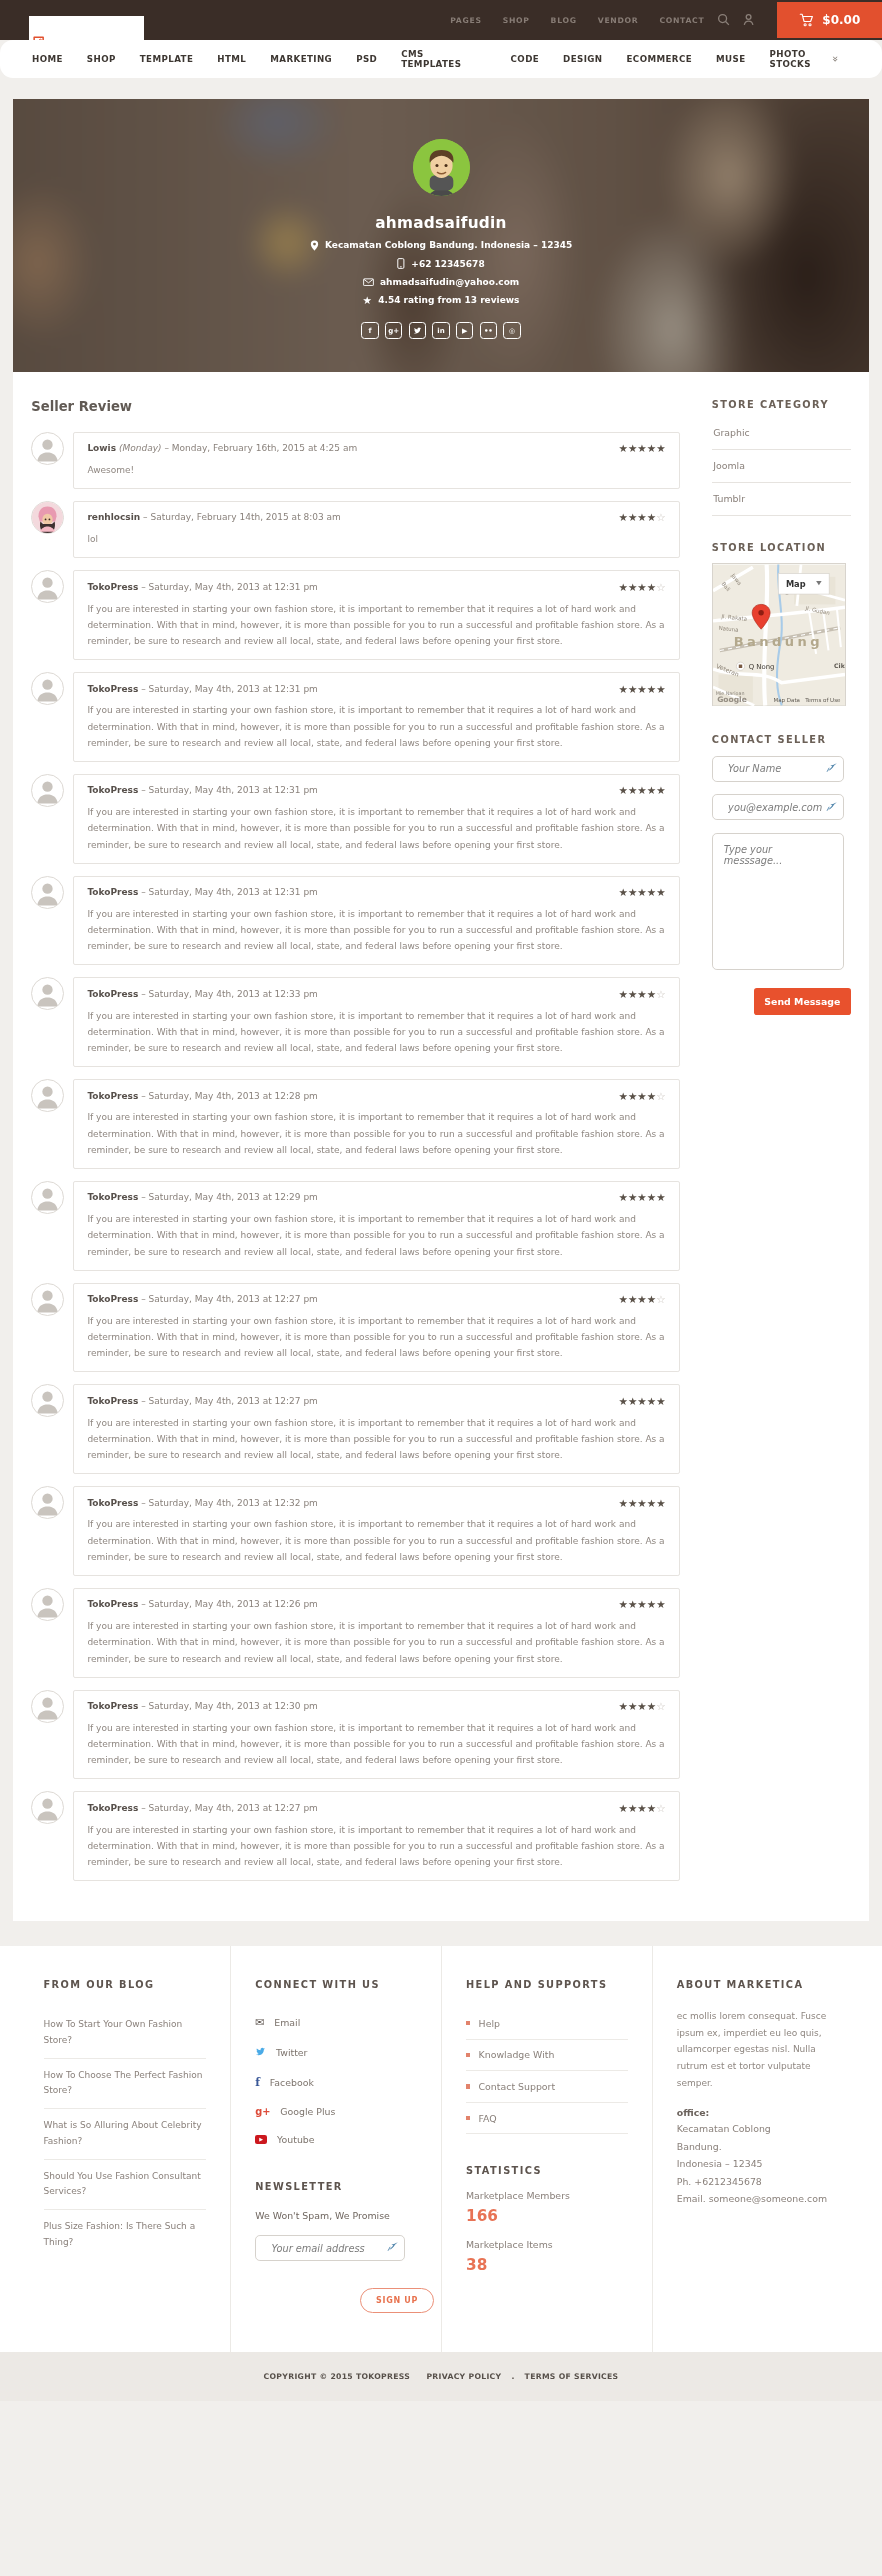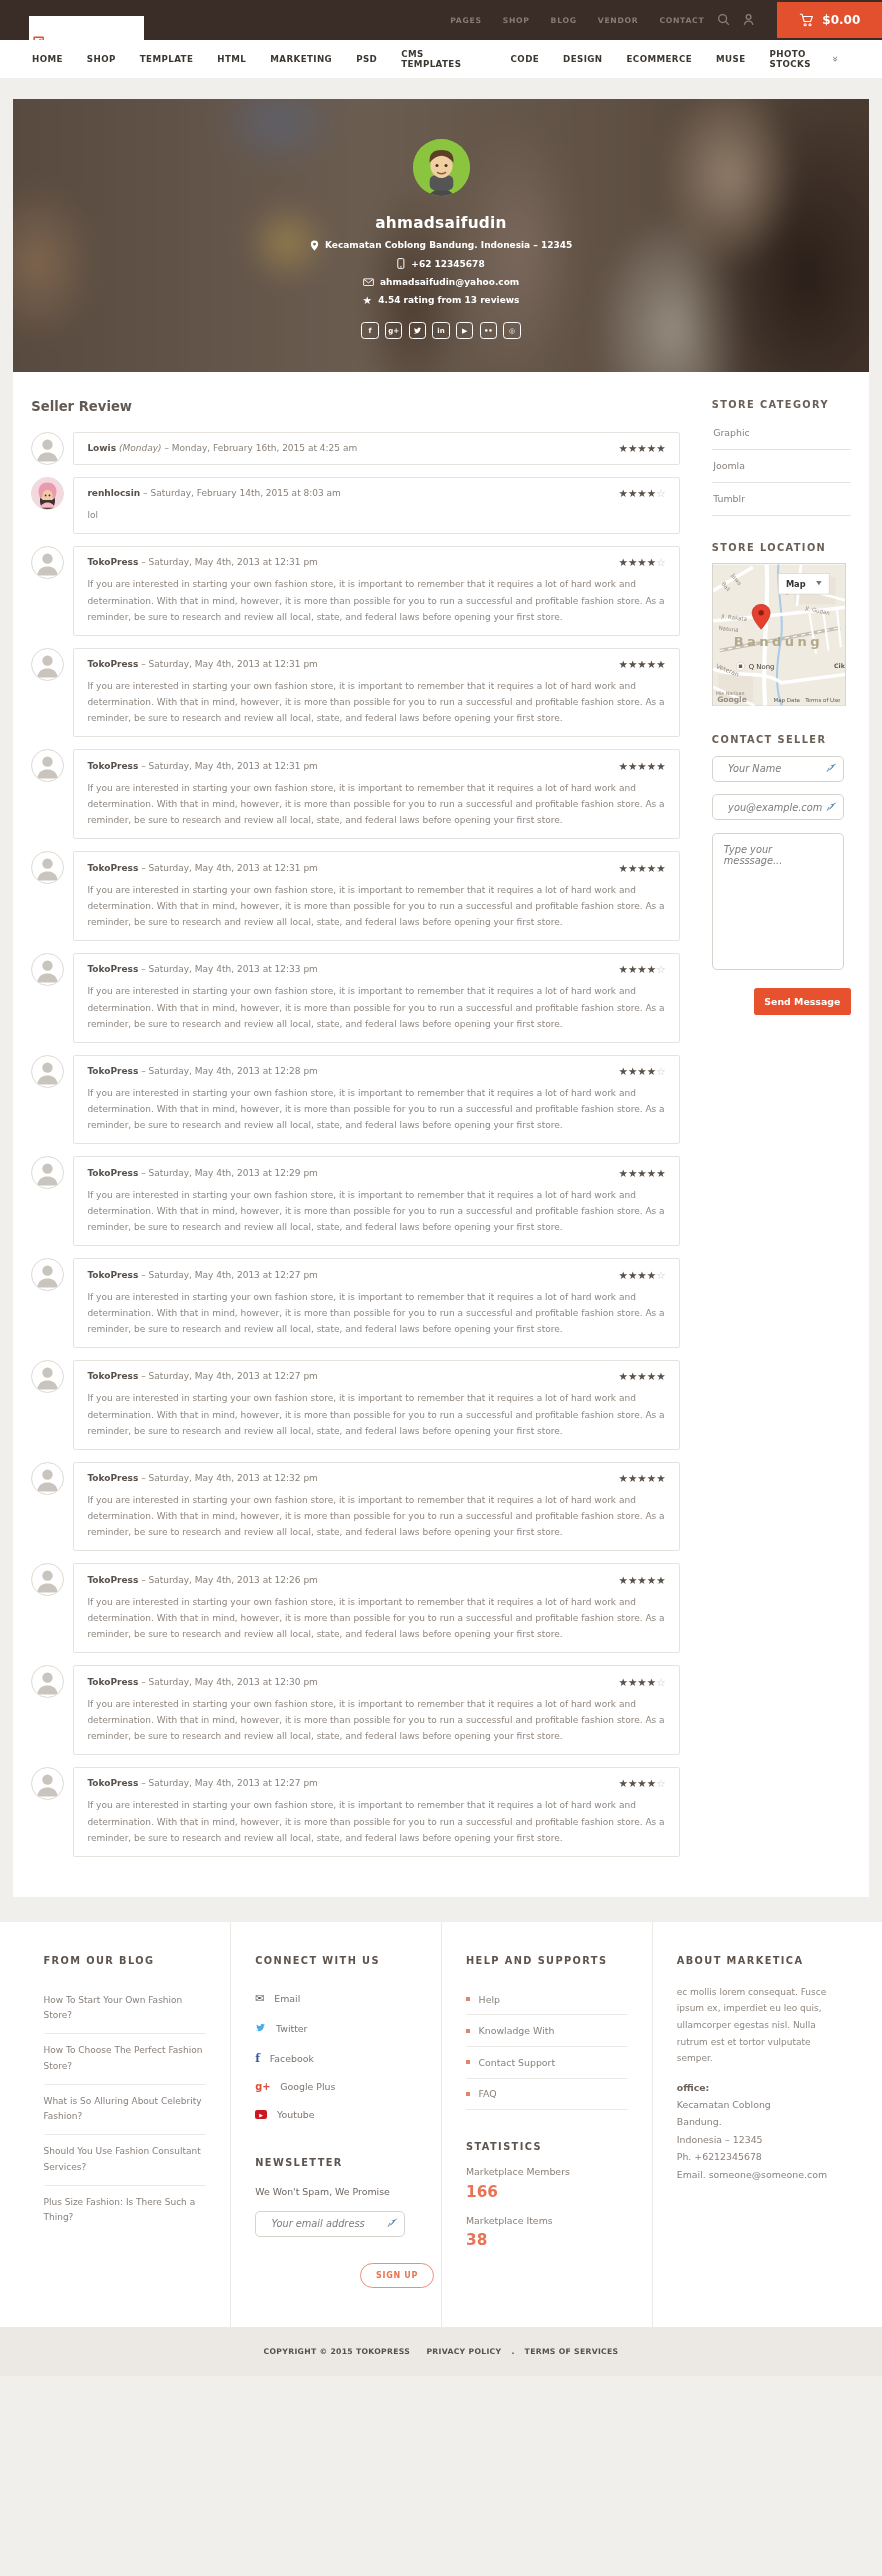--- a/index.html
+++ b/index.html
@@ -9,21 +9,21 @@
   
   .topbar { height:40px; background:#3a2d27; position:relative; display:flex; align-items:center; }
   .logo-box { position:absolute; left:29px; top:16px; width:115px; height:40px; background:#fff; display:flex; align-items:flex-end; justify-content:center; gap:6.3px; cursor:pointer; }
   .logo-box .brand { font-size:10.5px; font-weight:bold; letter-spacing:2.1px; color:#57504b; }
   .topmenu { margin-left:auto; display:flex; align-items:center; gap:21px; padding-right:12.6px; }
   .topmenu a { color:#877c75; font-size:7.7px; font-weight:bold; letter-spacing:0.7px; text-decoration:none; }
   .top-ic { width:14px; height:14px; display:inline-flex; align-items:center; justify-content:center; cursor:pointer; }
   .cart-btn { height:36px; width:105px; background:#e2502e; display:flex; align-items:center; justify-content:center; gap:8.4px; color:#fff; font-size:12px; font-weight:bold; cursor:pointer; }
 
   
-  .mainnav { background:#fff; height:38px; display:flex; align-items:center; gap:24px; padding:6px 32px; position:relative; }
+  .mainnav { background:#fff; height:38px; display:flex; align-items:center; gap:24px; padding:6px 32px; position:relative;border-radius:13px; }
   .mainnav a { color:#3d3732; font-size:8.7px; font-weight:bold; letter-spacing:0.4px; text-decoration:none; }
   .nav-more { position:absolute; right:43px; color:#8b847d; font-size:10.5px; display:inline-block; transform:rotate(90deg); cursor:pointer; }
 
   
   .banner { margin:21px 13.2px 0 13.2px; height:273px; position:relative; overflow:hidden; background:#8d7a6a; }
   .banner-photo { position:absolute; inset:-17.4px; filter:blur(9px); transform:scale(1.08);
     background:
       radial-gradient(105px 146px at 80% 32%, #e9cfae 0%, rgba(233,207,174,0) 60%),
       radial-gradient(181px 293px at 88% 62%, #2f211a 0%, rgba(47,33,26,0) 62%),
       radial-gradient(119px 181px at 74% 78%, #efe6d4 0%, rgba(239,230,212,0) 60%),
@@ -236,20 +236,21 @@
               <svg viewBox="0 0 48 48">
                 <circle cx="24" cy="18" r="8" fill="#c9c4be"></circle>
                 <path d="M8 44c1.5-10 8-14 16-14s14.5 4 16 14z" fill="#c9c4be"></path>
               </svg>
             </div>
             <div class="rcard">
               <div class="rhead">
                 <div class="rmeta"><b>Lowis</b> <i>(Monday)</i> <span class="rdate">– Monday, February 16th, 2015 at 4:25 am</span></div>
                 <div class="stars"><span class="st on">★</span><span class="st on">★</span><span class="st on">★</span><span class="st on">★</span><span class="st on">★</span></div>
               </div>
+              <p class="rbody">Awesome!</p>
             </div>
           </div>
           <div class="review">
             <div class="avatar">
               <svg viewBox="0 0 48 48">
                 <rect width="48" height="48" fill="#f3d9dd"></rect>
                 <path d="M10 22c0-10 6-15 14-15s14 5 14 15l-2 8H12z" fill="#e89ab0"></path>
                 <ellipse cx="24" cy="27" rx="8" ry="9" fill="#f0c9a6"></ellipse>
                 <path d="M13 30c-2 8 1 14 4 18h14c3-4 6-10 4-18l-4 4H17z" fill="#3f3231"></path>
                 <circle cx="21" cy="27" r="1.4" fill="#3a2a22"></circle>

